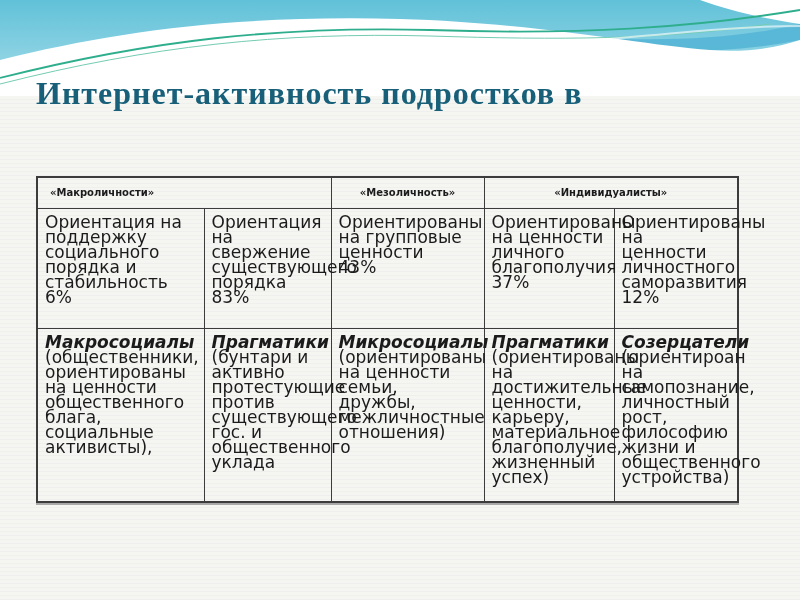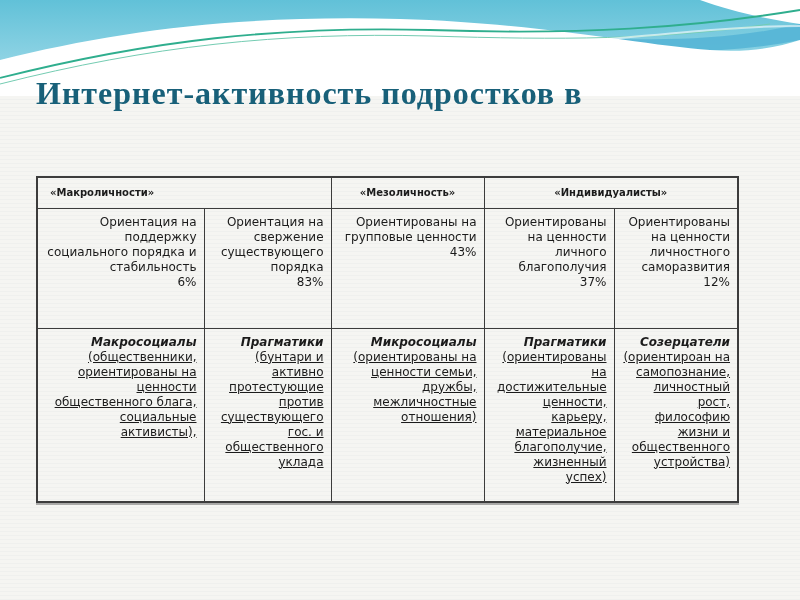--- a/index.html
+++ b/index.html
@@ -60,34 +60,34 @@
     text-align: center;
     vertical-align: middle;
     padding: 2px 12px;
   }
   .values-table th.th-left {
     text-align: left;
     padding-left: 12px;
   }
   .values-table td {
     vertical-align: top;
-    text-align: right;
-    font-size: 12px;
+    text-align: left;
+    font-size: 17px;
     line-height: 15px;
     padding: 6px 7px;
   }
   tr.orient-row { height: 120px; }
   tr.orient-row td { white-space: pre-line; }
   tr.types-row { height: 174px; }
   .type-name {
     display: block;
     font-weight: bold;
     font-style: italic;
   }
-  .type-desc { display: block; text-decoration: underline; }
+  .type-desc { display: block; }
 </style>
 </head>
 <body>
 
 <div class="slide">
 
   <div class="top-decor">
     <svg width="800" height="96" viewBox="0 0 800 96" xmlns="http://www.w3.org/2000/svg">
       <defs>
         <linearGradient id="cyanGrad" x1="0" y1="0" x2="0" y2="1">

